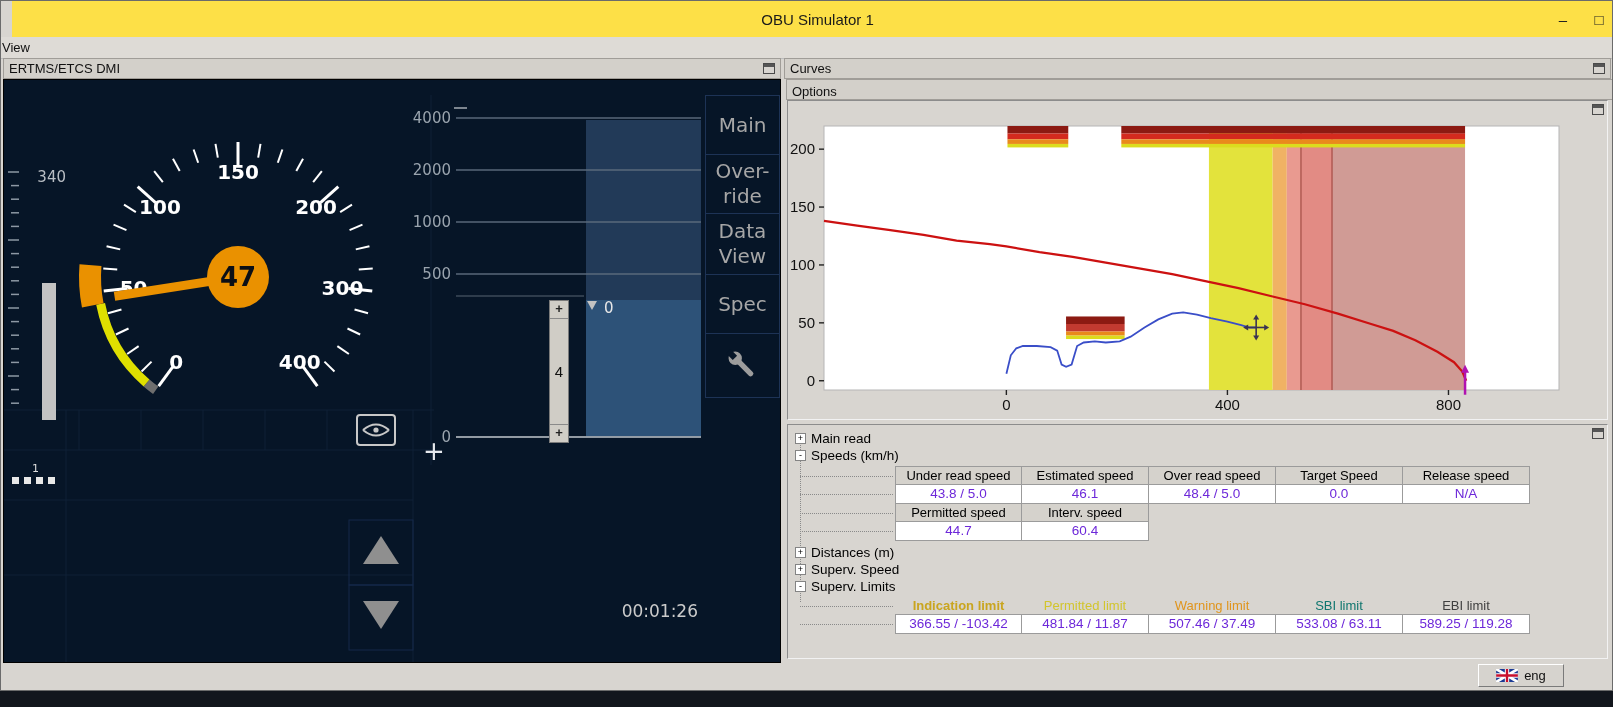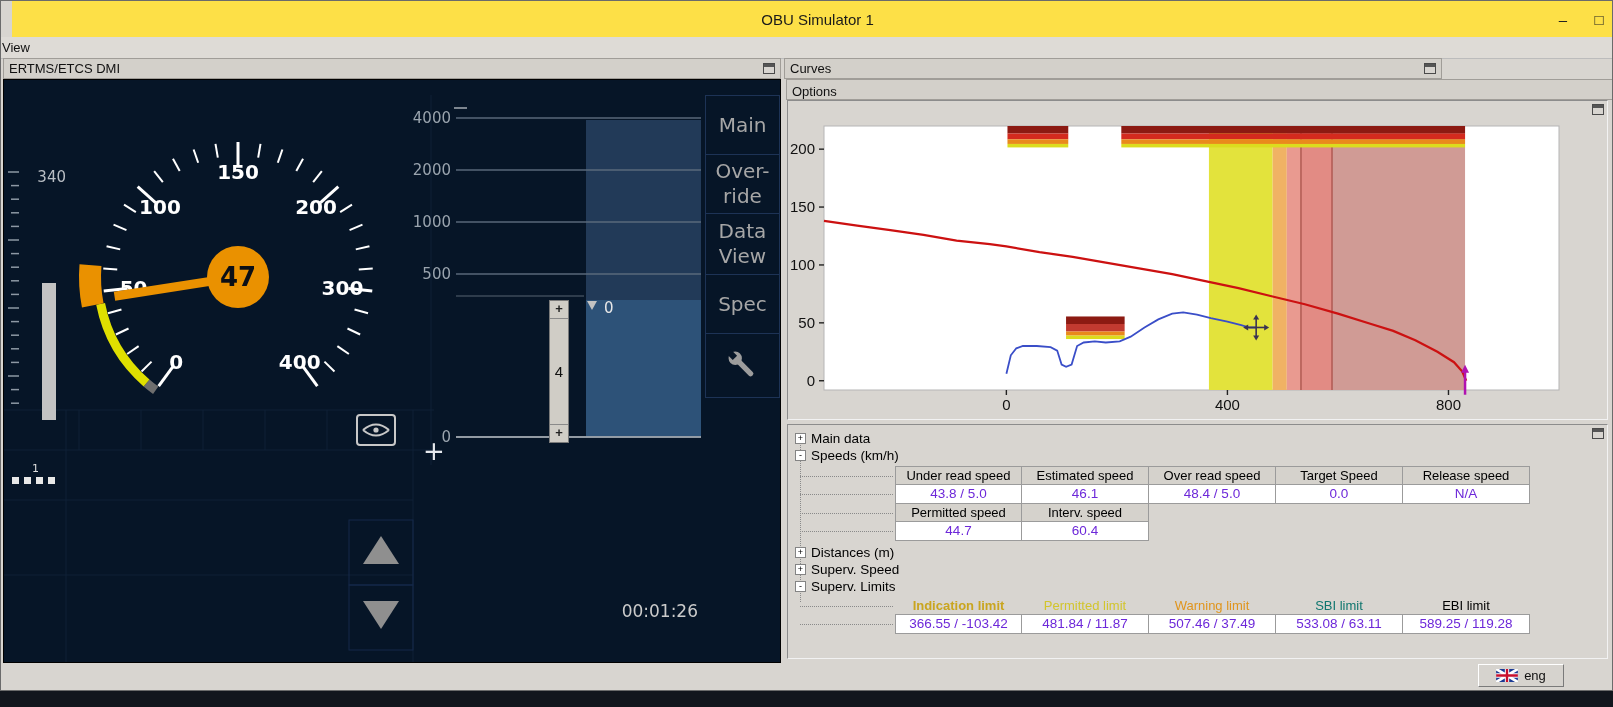--- a/index.html
+++ b/index.html
@@ -206,21 +206,21 @@
     <div class="dmi-pages">
       <span class="page-num">1</span>
       <span class="sq"></span>
       <span class="sq"></span>
       <span class="sq"></span>
       <span class="sq"></span>
     </div>
     <div class="dmi-time">00:01:26</div>
   </div>
 
-  <div class="phead" style="left:783px;top:57px;width:658px;">
+  <div class="phead" style="left:783px;top:57px;width:827px;">
     <span>Curves</span>
     <span class="dock-icon"></span>
   </div>
   <div class="phead" style="left:785px;top:78px;width:979px;align-items:flex-end;">
     <span>Options</span>
     <span class="dock-icon"></span>
   </div>
 
   <div class="chart-panel">
     <svg id="chart-svg" width="819" height="318">
@@ -274,21 +274,21 @@
     <span class="dock-icon corner-dock"></span>
   </div>
 
   <div class="tree-panel">
     <span class="dock-icon corner-dock"></span>
     <div class="tree">
       <div class="tree-vline"></div>
 
       <div class="tree-row">
         <span class="expander">+</span>
-        <span class="tlabel">Main data</span>
+        <span class="tlabel">Main read</span>
       </div>
 
       <div class="tree-row">
         <span class="expander">-</span>
         <span class="tlabel">Speeds (km/h)</span>
       </div>
 
       <div class="ttable">
         <div class="trow">
           <div class="hcell">Under read speed</div>
@@ -328,21 +328,21 @@
         <span class="expander">-</span>
         <span class="tlabel">Superv. Limits</span>
       </div>
 
       <div class="ttable limits">
         <div class="trow">
           <div class="lhcell" style="color: rgb(201, 165, 31); font-weight: bold;">Indication limit</div>
           <div class="lhcell" style="color: rgb(210, 197, 45);">Permitted limit</div>
           <div class="lhcell" style="color: rgb(224, 149, 29);">Warning limit</div>
           <div class="lhcell" style="color: #0f766e;">SBI limit</div>
-          <div class="lhcell" style="color: #000000;">EBI limit</div>
+          <div class="lhcell" style="color: #404040;">EBI limit</div>
         </div>
         <div class="trow">
           <div class="vcell">366.55 / -103.42</div>
           <div class="vcell">481.84 / 11.87</div>
           <div class="vcell">507.46 / 37.49</div>
           <div class="vcell">533.08 / 63.11</div>
           <div class="vcell">589.25 / 119.28</div>
         </div>
       </div>
 

